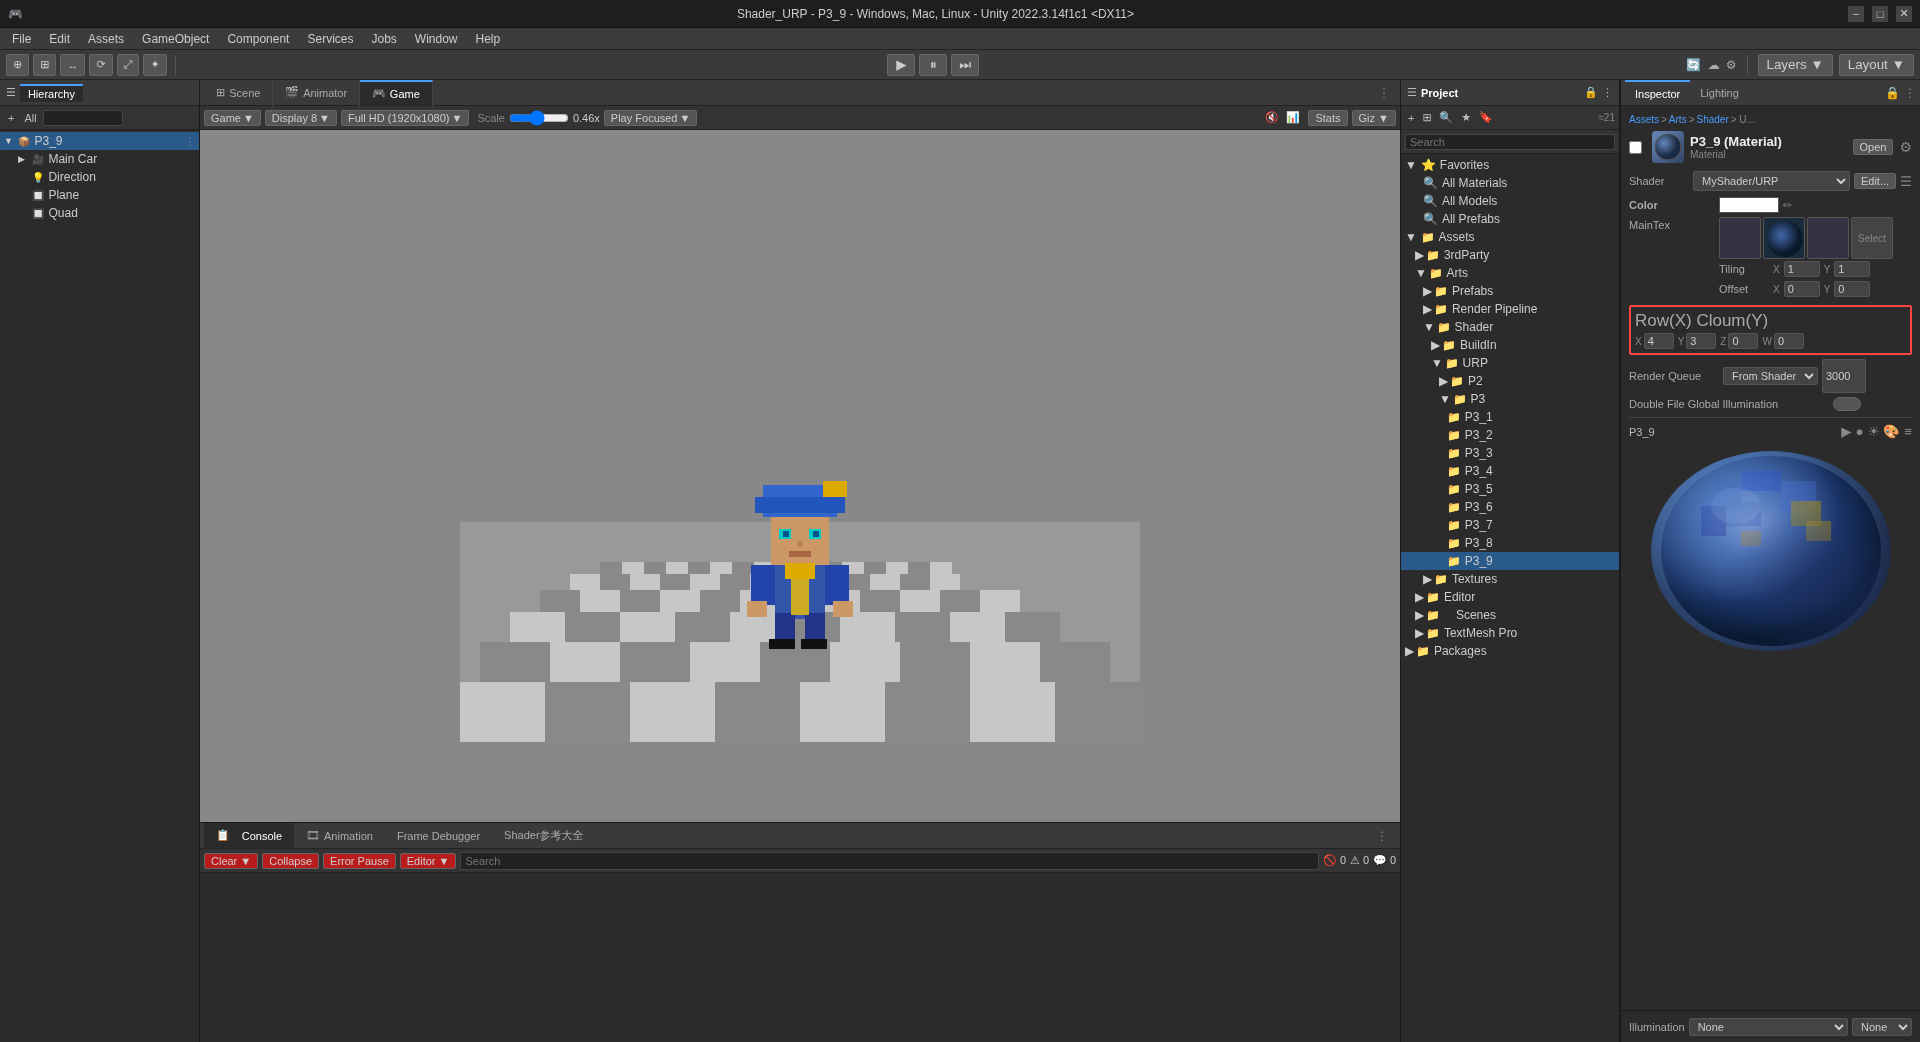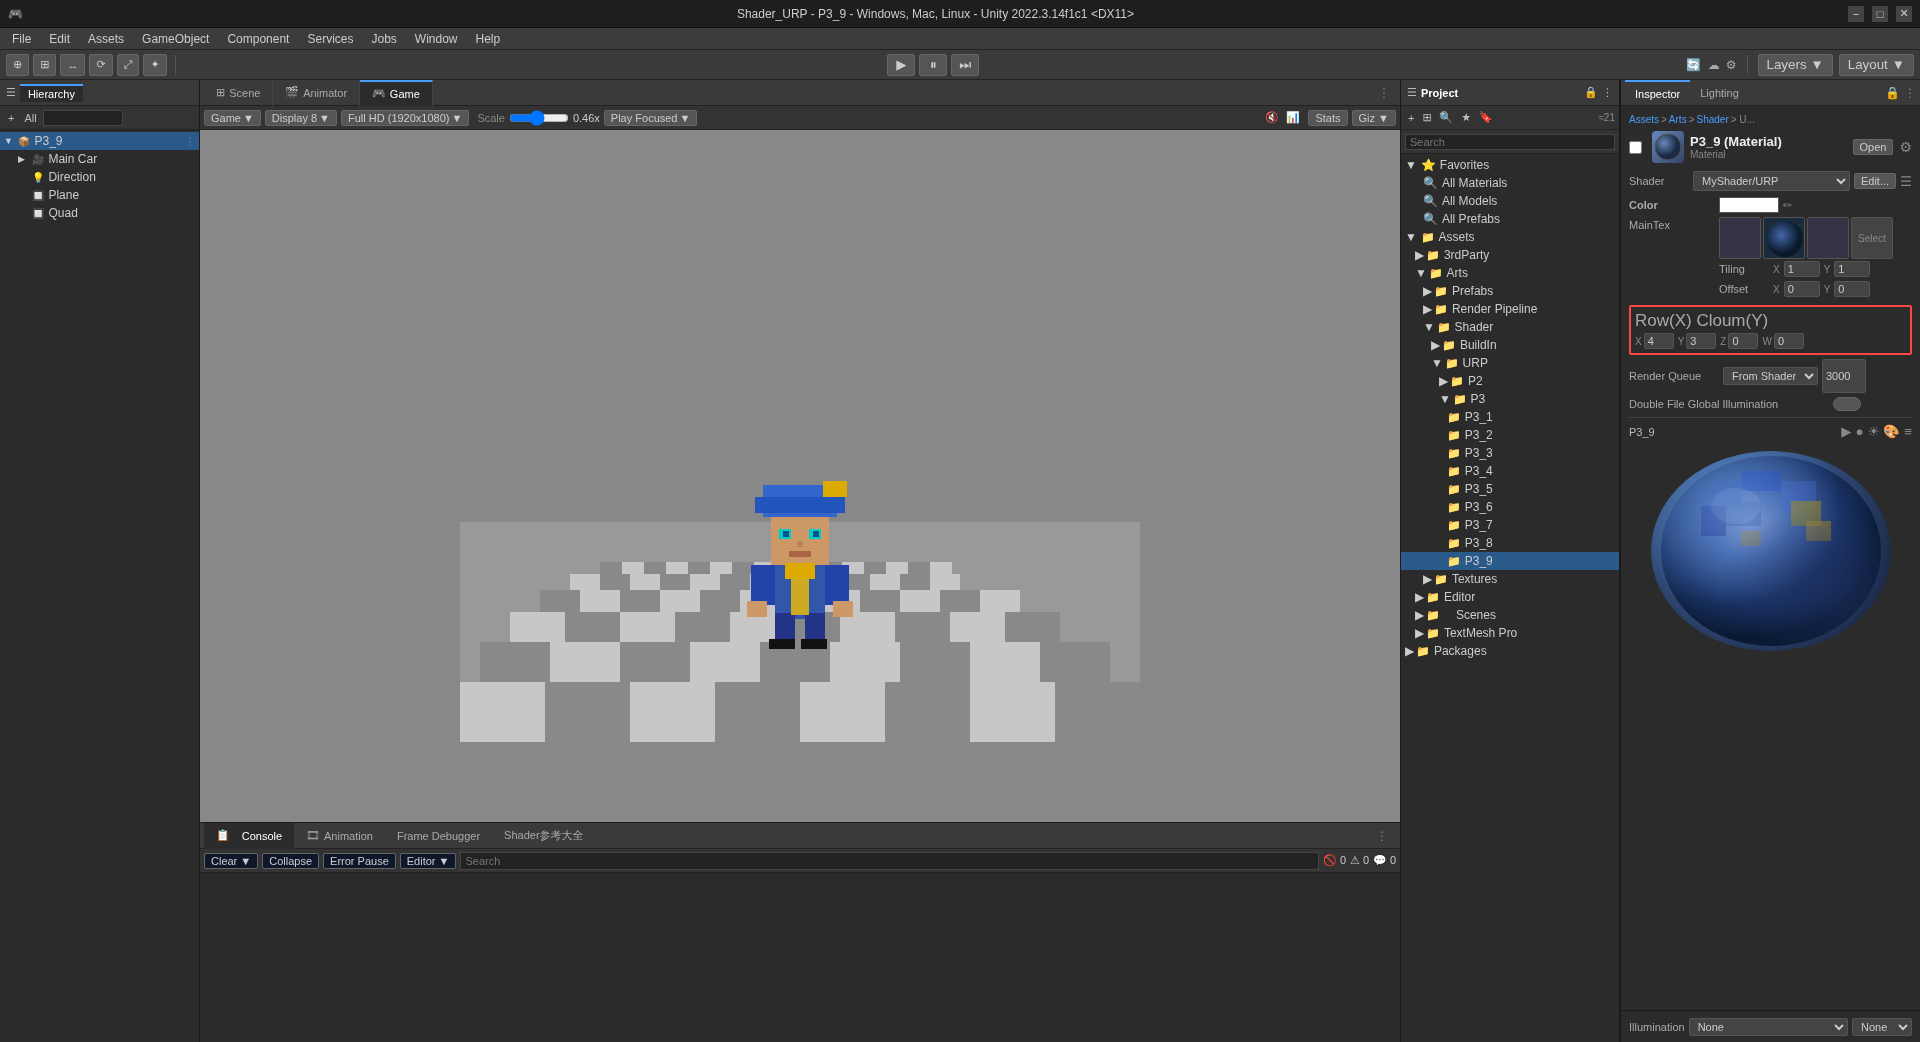--- a/index.html
+++ b/index.html
@@ -290,21 +290,21 @@
     #console-toolbar {
       height: 24px;
       background: #333;
       display: flex;
       align-items: center;
       padding: 0 4px;
       gap: 4px;
       border-bottom: 1px solid #222;
     }
     .con-btn {
-      background: #0f172a;
+      background: #b91c1c;
       border: 1px solid #666;
       color: #ccc;
       padding: 1px 6px;
       cursor: pointer;
       border-radius: 2px;
       font-size: 11px;
     }
     .con-search {
       flex: 1;
       background: #222;

